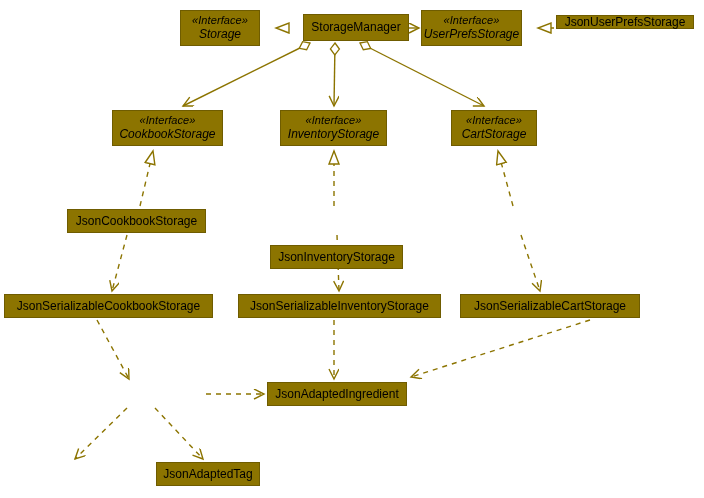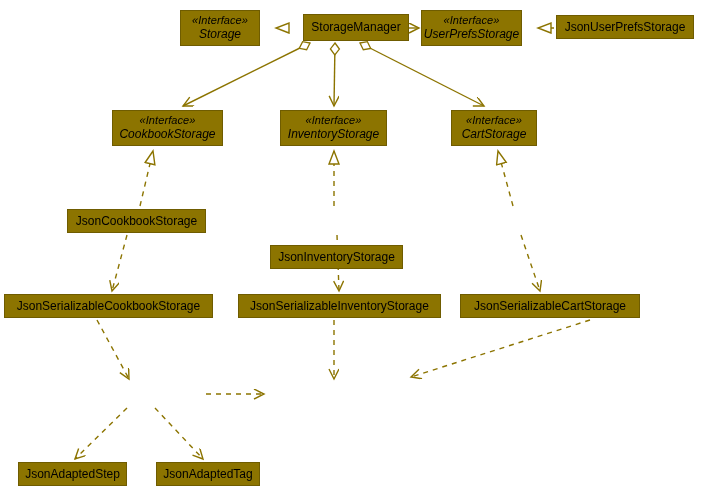--- a/index.html
+++ b/index.html
@@ -152,21 +152,21 @@
 
   <div class="node" style="left:283px; top:14px; width:106px; height:27px;margin-left:20px;">
     <span class="cname">StorageManager</span>
   </div>
 
   <div class="node" style="left:421px; top:10px; width:101px; height:36px;">
     <span class="stereo">«Interface»</span>
     <span class="iname">UserPrefsStorage</span>
   </div>
 
-  <div class="node" style="left:556px; top:15px; width:138px; height:24px;">
+  <div class="node" style="left:556px; top:15px; width:138px; height:14px;">
     <span class="cname">JsonUserPrefsStorage</span>
   </div>
 
   <div class="node" style="left:112px; top:110px; width:111px; height:36px;">
     <span class="stereo">«Interface»</span>
     <span class="iname">CookbookStorage</span>
   </div>
 
   <div class="node" style="left:280px; top:110px; width:107px; height:36px;">
     <span class="stereo">«Interface»</span>
@@ -193,22 +193,22 @@
 
   <div class="node" style="left:238px; top:294px; width:203px; height:24px;">
     <span class="cname">JsonSerializableInventoryStorage</span>
   </div>
 
   <div class="node" style="left:460px; top:294px; width:180px; height:24px;">
     <span class="cname">JsonSerializableCartStorage</span>
   </div>
 
 
-
-  <div class="node" style="left:18px; top:462px; width:109px; height:24px;">
-    <span class="cname">JsonAdaptedStep</span>
-  </div>
+  <div class="node" style="left:267px; top:382px; width:140px; height:24px;">
+    <span class="cname">JsonAdaptedIngredient</span>
+  </div>
+
 
   <div class="node" style="left:156px; top:462px; width:104px; height:24px;">
     <span class="cname">JsonAdaptedTag</span>
   </div>
 
 </div>
 
 </body></html>

